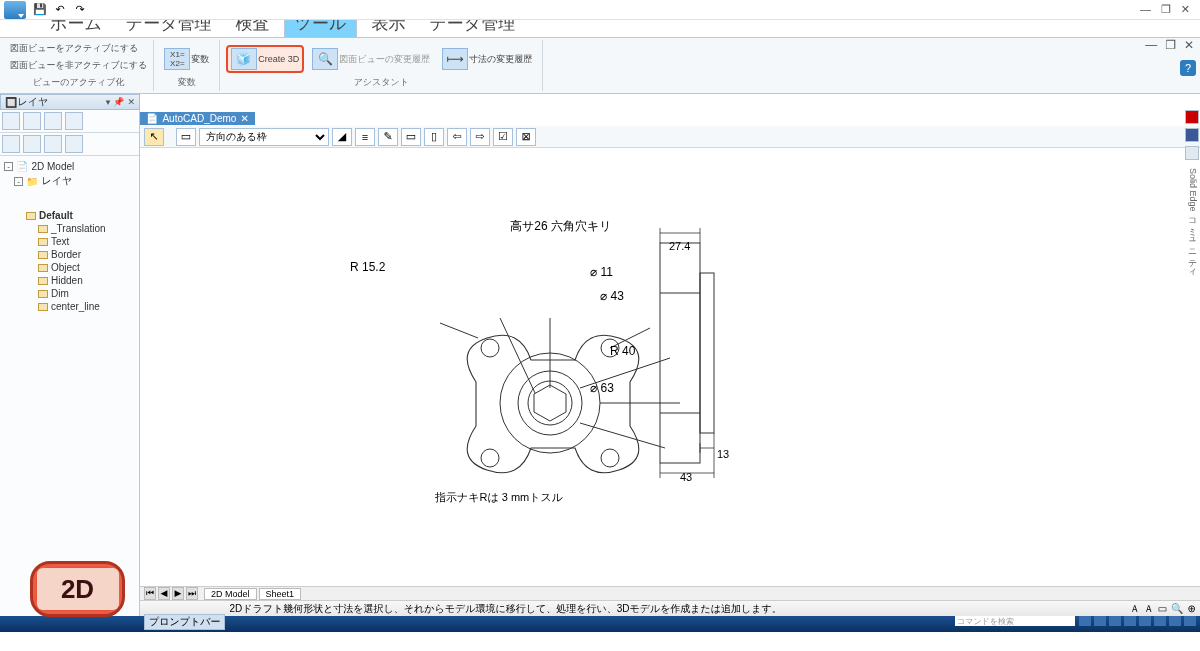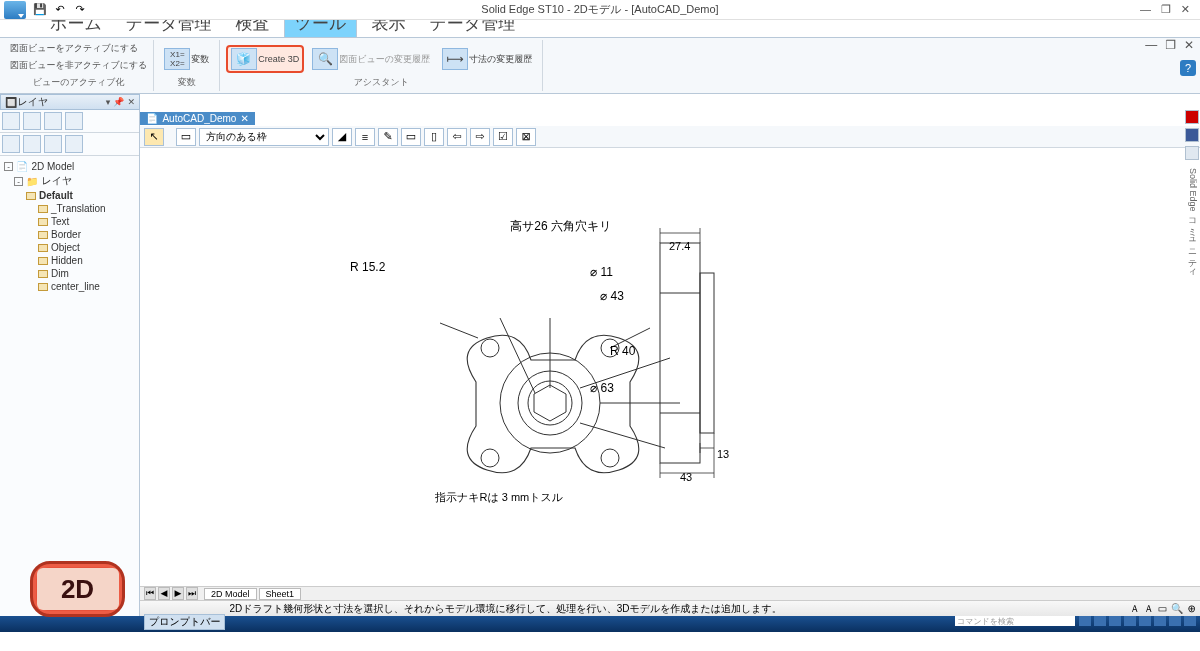--- a/index.html
+++ b/index.html
@@ -35,21 +35,21 @@
 .workspace { display:flex; height:506px; }
 .left-panel { width:140px; border-right:1px solid #b8c8d8; display:flex; flex-direction:column; background:#fafcfe; }
 .lp-tools { display:flex; gap:3px; padding:2px; border-bottom:1px solid #d0d8e0; }
 .lp-tools .tb { width:18px; height:18px; border:1px solid #a8c0d8; background:#e8f0f8; }
 .tree { flex:1; padding:4px; font-size:10px; color:#333; overflow:auto; }
 .tree-row { display:flex; align-items:center; gap:3px; padding:1px 0; cursor:pointer; }
 .tree-row .sq { width:9px; height:9px; border:1px solid #888; display:inline-flex; align-items:center; justify-content:center; font-size:8px; }
 .tree-row.l1 { padding-left:10px; }
 .tree-row.l2 { padding-left:22px; }
 .tree-row.l3 { padding-left:34px; }
-.tree-row.bold { font-weight:bold; }
+.tree-row.bold { font-weight:bold;margin-top:20px; }
 .layer-icon { width:10px; height:8px; border:1px solid #c49a3a; background:#f5e5b5; display:inline-block; }
 
 .canvas-area { flex:1; display:flex; flex-direction:column; position:relative; }
 .doc-tab { height:16px; display:flex; align-items:center; }
 .doc-tab-item { background:#4a8cc8; color:#fff; padding:1px 6px; font-size:10px; display:flex; align-items:center; gap:4px; }
 .canvas-tools { height:22px; display:flex; align-items:center; gap:3px; padding:2px 4px; border-bottom:1px solid #d0d8e0; background:#f5f8fb; }
 .ctb { width:20px; height:18px; border:1px solid #a8c0d8; background:#fff; display:flex; align-items:center; justify-content:center; cursor:pointer; }
 .ctb.sel { background:#fde8b0; }
 .ctsel { height:18px; border:1px solid #a8c0d8; background:#fff; font-size:10px; padding:0 2px; width:130px; }
 
@@ -78,21 +78,20 @@
 .right-strip .vtxt { writing-mode:vertical-rl; font-size:9px; color:#666; margin-top:4px; }
 </style>
 </head>
 <body>
 
 <div class="qat">
   <div class="app-logo"></div>
   <div class="qat-btn">💾</div>
   <div class="qat-btn">↶</div>
   <div class="qat-btn">↷</div>
-  <div class="title-center">Solid Edge ST10 - 2Dモデル - [AutoCAD_Demo]</div>
   <div class="win-ctrl">
     <span>—</span>
     <span>❐</span>
     <span>✕</span>
   </div>
 </div>
 
 <div class="tabs">
   <div class="tab">ホーム</div>
   <div class="tab">データ管理</div>

